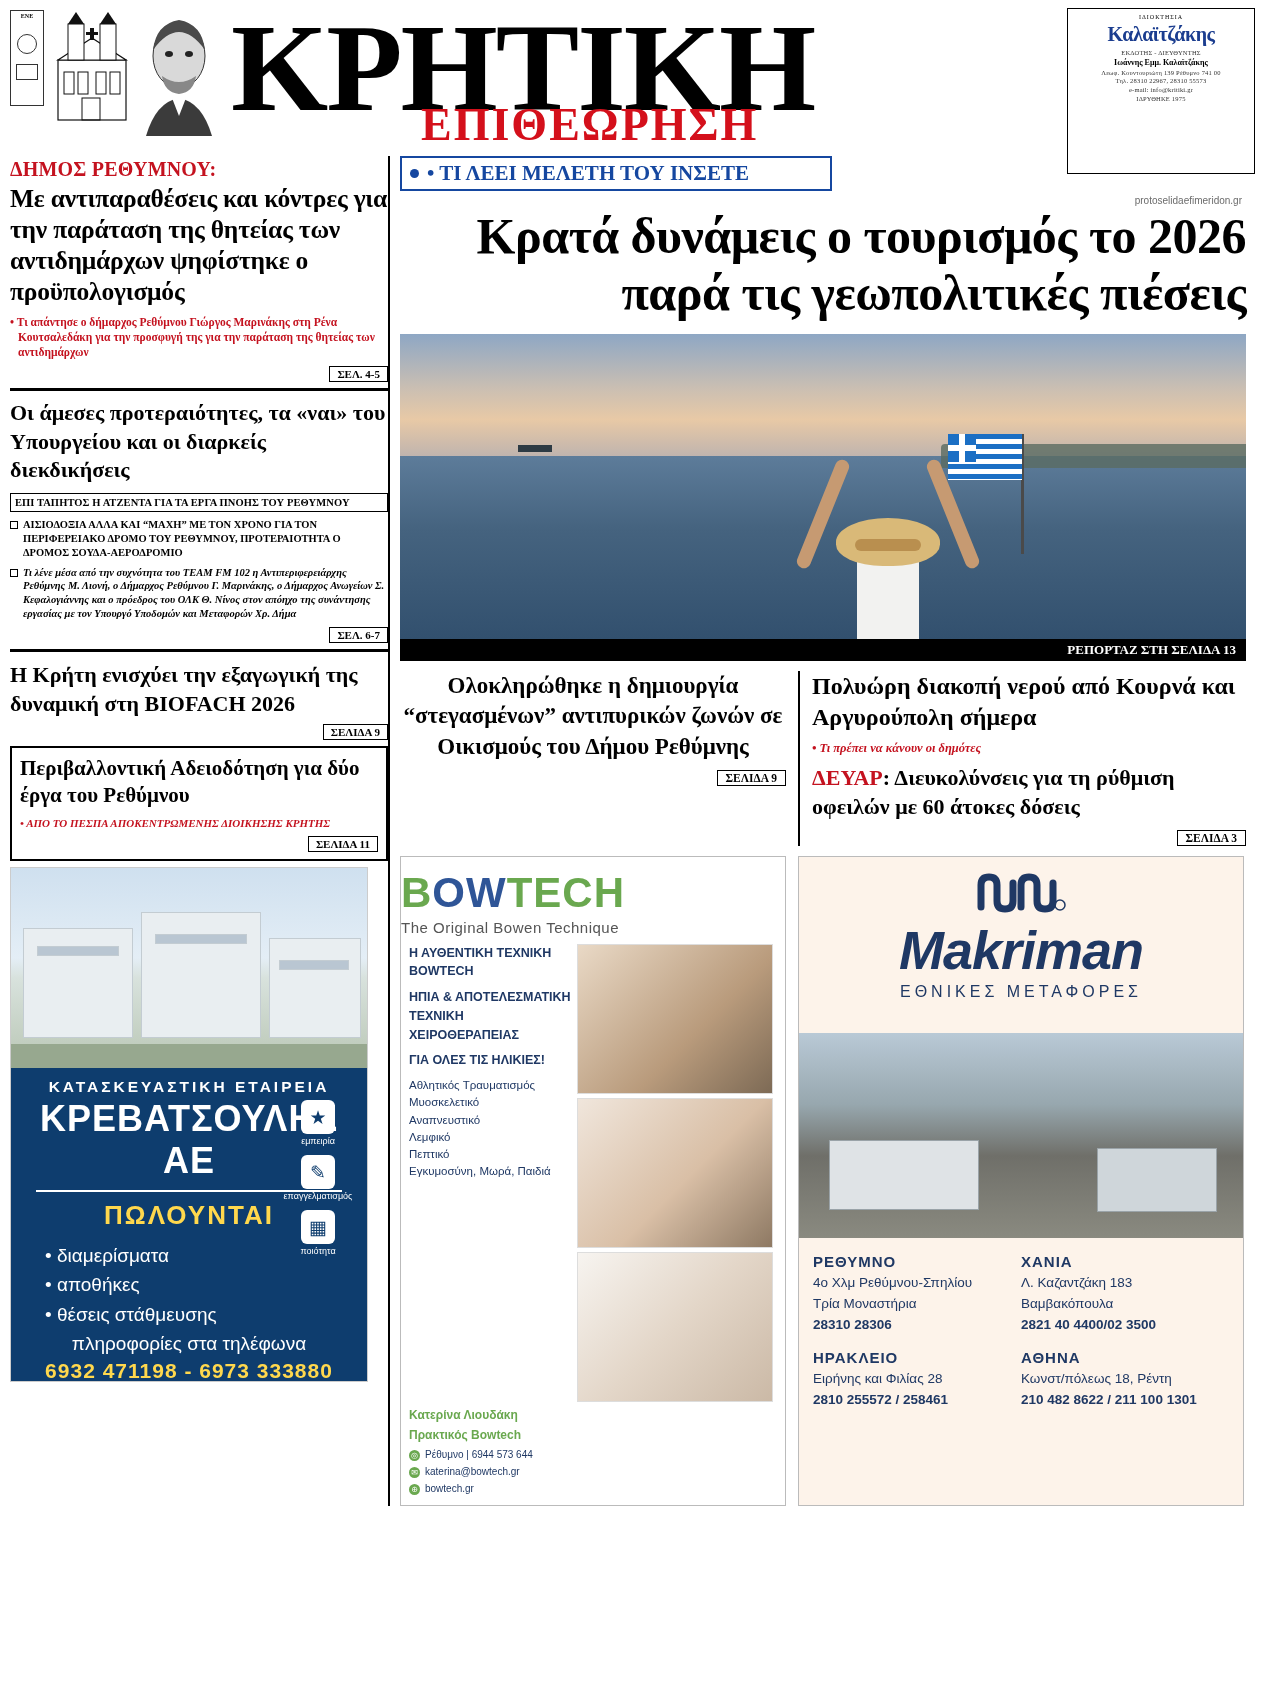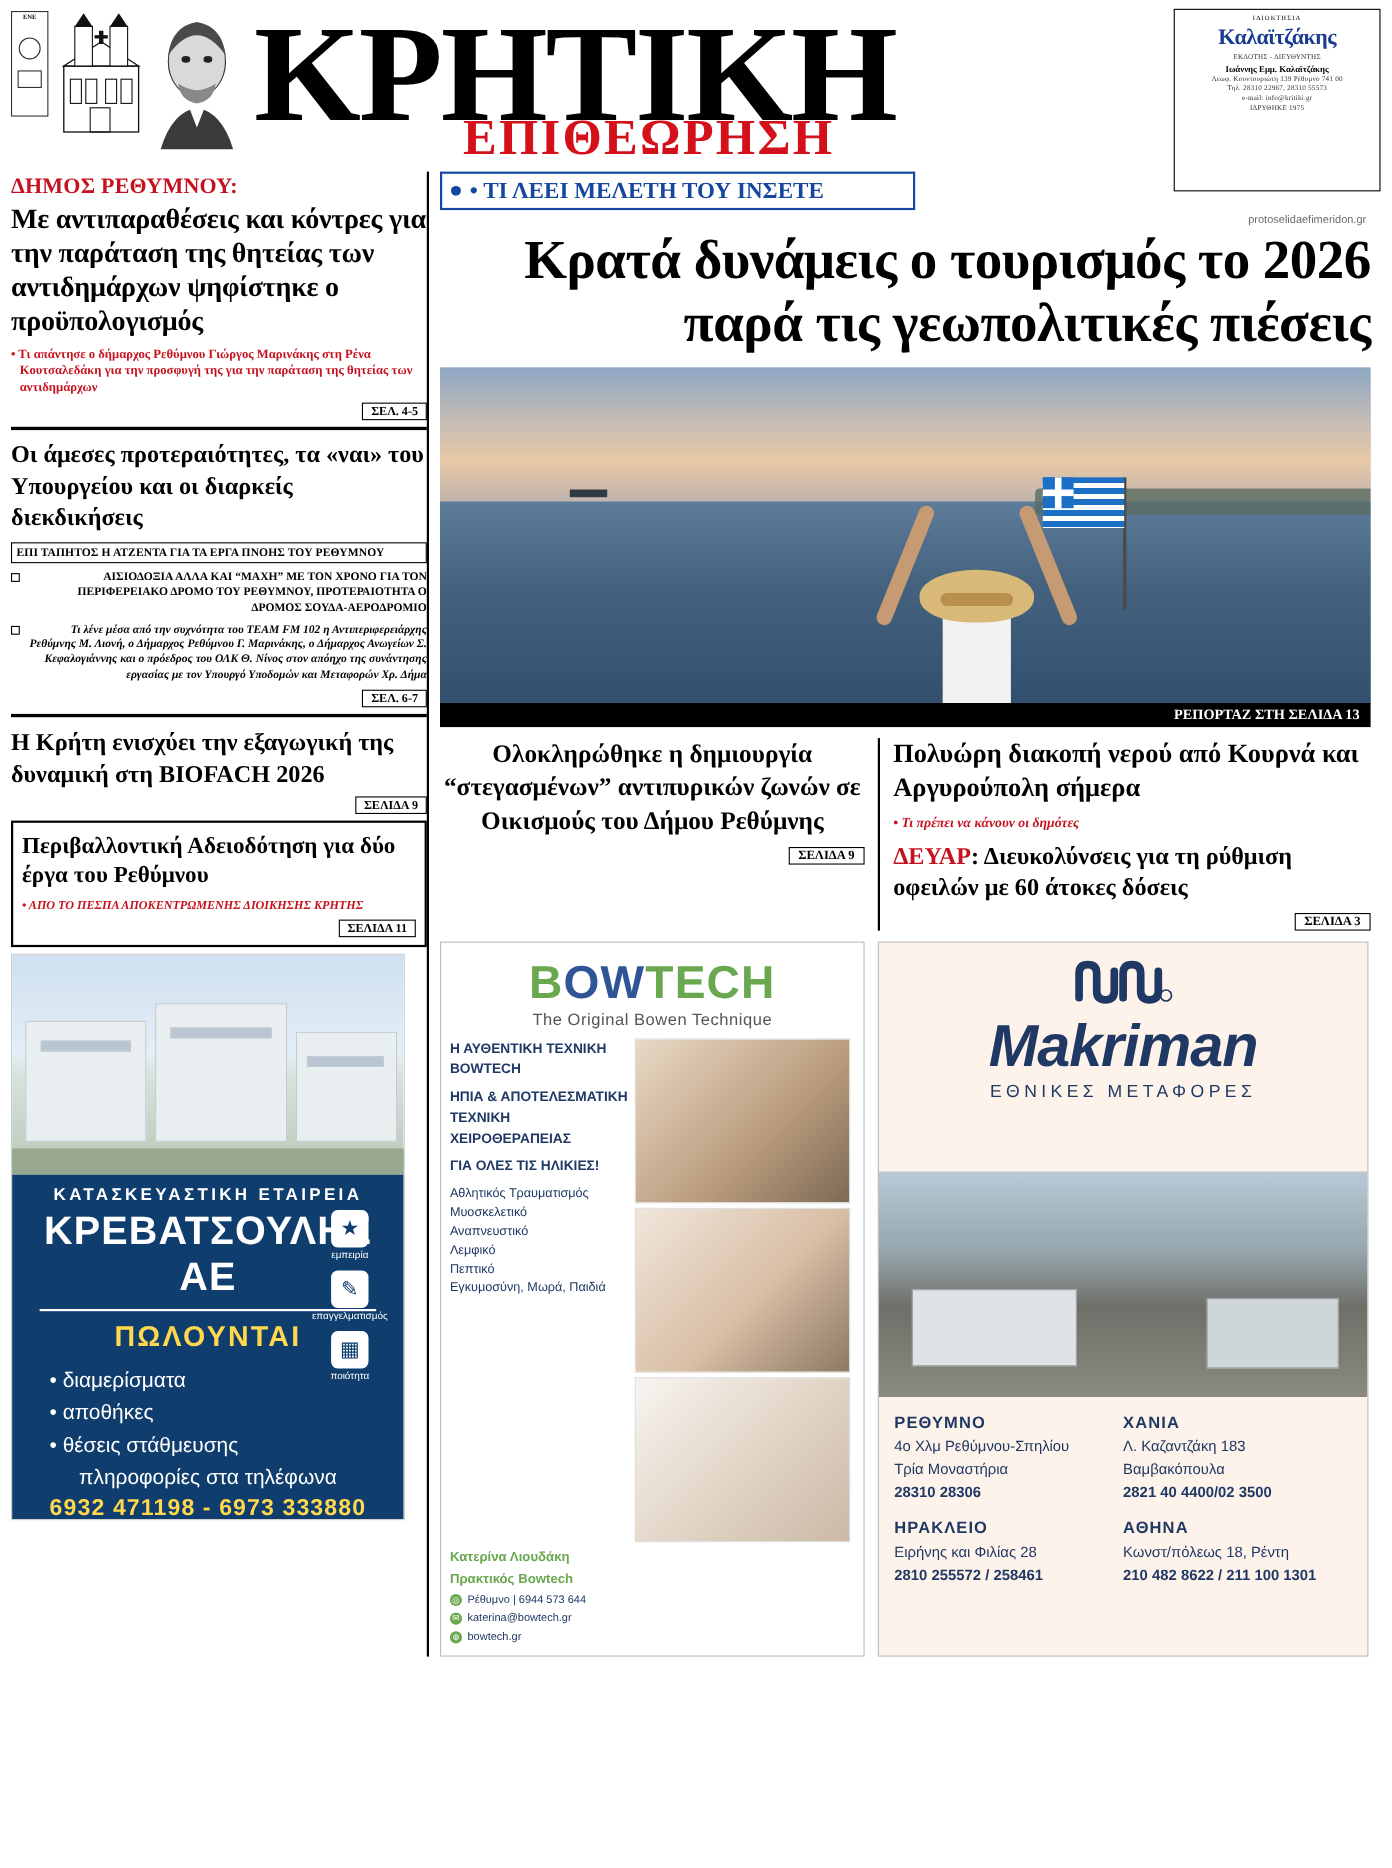--- a/index.html
+++ b/index.html
@@ -87,21 +87,21 @@
   }
   .rule-thick { border-top:3px solid #000; margin:6px 0 8px 0; }
 
   .sub-head {
     font-size:22px; font-weight:bold; line-height:1.3;
   }
   .agenda-box {
     border:1px solid #000; font-size:10.5px; font-weight:bold; padding:3px 4px;
     margin-top:8px; letter-spacing:0.1px;
   }
-  .sq-item { display:flex; gap:5px; margin-top:6px; font-size:10.5px; line-height:1.32;text-align:right; }
+  .sq-item { display:flex; gap:5px; margin-top:6px; font-size:10.5px; line-height:1.32; }
   .sq { width:8px;height:8px;border:1px solid #000; flex:none; margin-top:3px; }
   .sq-item .txt { font-weight:bold; }
   .sq-item.it .txt { font-style:italic; font-weight:bold; }
 
   .biofach { font-size:22px; font-weight:bold; line-height:1.32; }
 
   .env-box {
     border:2px solid #000; padding:7px 8px; margin-top:6px;
   }
   .env-head { font-size:21px; font-weight:bold; line-height:1.3; }
@@ -195,40 +195,40 @@
   .lower-left { width:400px; padding-right:12px; border-right:2px solid #000;}
   .lower-right { width:446px; padding-left:12px; }
   .ctr-head { text-align:center; font-size:23px; font-weight:bold; line-height:1.32;}
   .right-head { font-size:24px; font-weight:bold; line-height:1.3;}
   .right-sub { color:#c4121f; font-size:12.5px; font-weight:bold; font-style:italic; margin-top:8px;}
   .deyar { font-size:22px; font-weight:bold; line-height:1.3; margin-top:8px;}
   .deyar b.red { color:#c4121f; }
 
   
   .ad-bow { width:386px; height:650px; border:1px solid #bbb; position:relative; overflow:hidden; background:#fff; margin-top:10px;}
-  .bow-logo { text-align:center; padding-top:12px;}
+  .bow-logo { text-align:left; padding-top:12px;}
   .bow-logo .word { font-family:"Liberation Sans", sans-serif; font-size:42px; font-weight:bold; letter-spacing:1px;}
   .bow-logo .word .g { color:#6aa84f; }
   .bow-logo .word .b { color:#2f5597; }
   .bow-logo .tag { font-family:"Liberation Sans", sans-serif; font-size:15px; color:#555; letter-spacing:0.5px; margin-top:2px;}
   .bow-body { display:flex; margin-top:8px; }
   .bow-text { width:176px; padding:0 6px 0 8px; font-family:"Liberation Sans", sans-serif; font-size:11.5px; color:#1f3864; line-height:1.5;}
   .bow-text .h { font-weight:bold; font-size:12.5px; margin-bottom:7px;}
   .bow-imgs { width:200px; }
   .bimg { width:196px; height:150px; margin-bottom:4px; border:1px solid #ddd;}
   .bimg.one { background:linear-gradient(135deg,#e9d9c6,#b99b7c 60%,#7d6a55);}
   .bimg.two { background:linear-gradient(135deg,#f0e6dc,#d9bfa6 55%,#8e7963);}
   .bimg.three { background:linear-gradient(135deg,#f7f4f0,#e3d6c8 50%,#cbb9a6);}
   .bow-foot { position:absolute; left:8px; bottom:8px; font-family:"Liberation Sans", sans-serif; font-size:10px; color:#1f3864; line-height:1.7;}
   .bow-foot .nm { color:#6aa84f; font-weight:bold; font-size:12px;}
   .bow-foot .ic { display:inline-block; width:11px;height:11px;border-radius:50%;background:#6aa84f;color:#fff;font-size:8px;text-align:center;line-height:11px;margin-right:5px;}
 
   
   .ad-mak { width:446px; height:650px; border:1px solid #bbb; margin-top:10px; background:#fdf3ea; position:relative; overflow:hidden;}
-  .mak-top { height:208px; background:#fdf3ea; text-align:center; padding-top:14px;}
+  .mak-top { height:176px; background:#fdf3ea; text-align:center; padding-top:14px;}
   .mak-logo-mark { width:92px;height:42px; margin:0 auto 2px; position:relative;}
   .mak-word { font-family:"Liberation Sans", sans-serif; font-size:54px; font-weight:bold; color:#1f3864; font-style:italic; letter-spacing:-1px;}
   .mak-sub { font-family:"Liberation Sans", sans-serif; font-size:16px; letter-spacing:4px; color:#1f3864; margin-top:2px;}
   .mak-photo { height:205px; background:linear-gradient(180deg,#b9c9d6 0%, #97a7ae 35%, #6f6f69 60%, #8a8a80 100%); position:relative;}
   .truck { position:absolute; left:30px; bottom:28px; width:150px;height:70px;background:#dfe3e6;border:1px solid #9aa3a8;}
   .truck2 { position:absolute; right:26px; bottom:26px; width:120px;height:64px;background:#cfd6da;border:1px solid #9aa3a8;}
   .mak-info { padding:12px 14px 0 14px; font-family:"Liberation Sans", sans-serif; color:#1f3864; font-size:13.5px; line-height:1.55;}
   .mak-grid { display:flex; }
   .mak-col { width:50%; }
   .mak-col .city { font-weight:bold; font-size:15px; letter-spacing:1px;}

